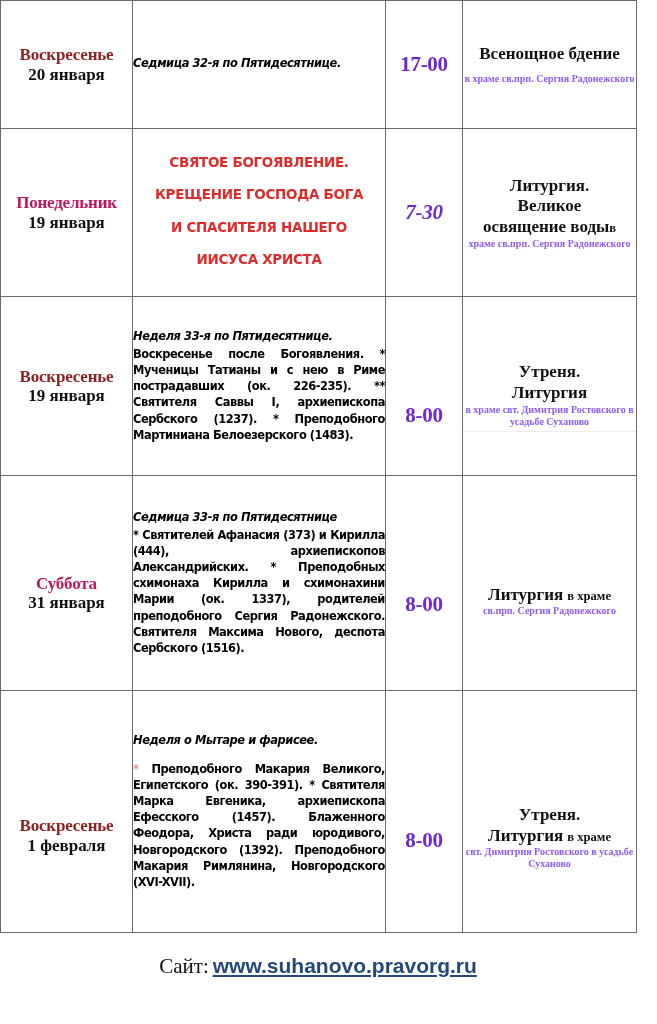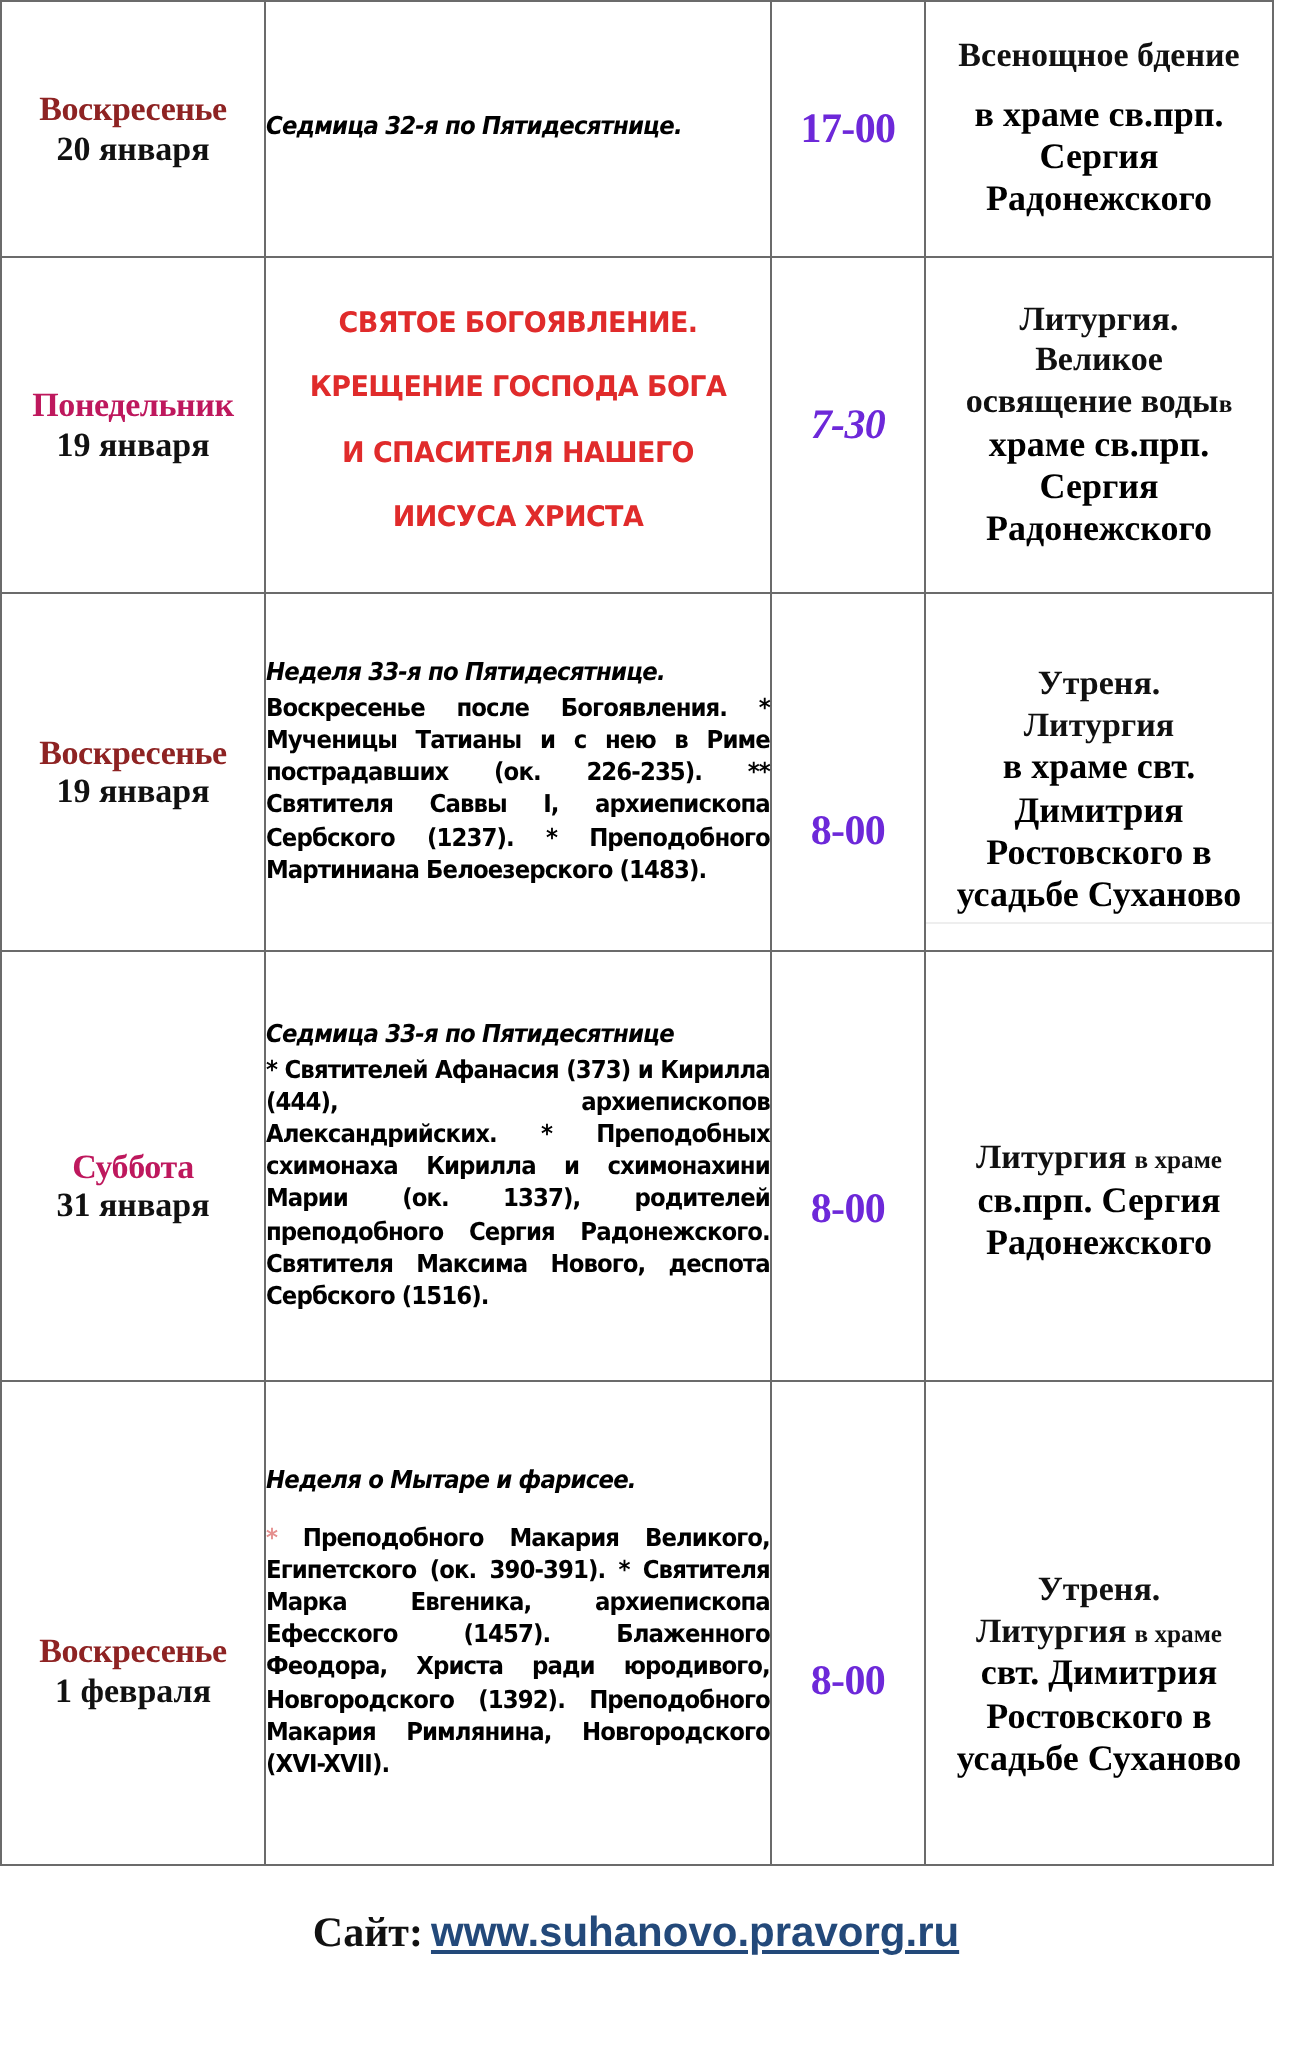--- a/index.html
+++ b/index.html
@@ -112,44 +112,44 @@
     font-family: "Liberation Serif", serif;
     font-weight: bold;
     font-size: 17px;
     line-height: 1.22;
     color: #111;
     display: block;
   }
   .svc-small {
     font-family: "Liberation Serif", serif;
     font-weight: bold;
-    font-size: 18px;
+    font-size: 10px;
     line-height: 1.18;
-    color: #000000;
+    color: #8b5cf6;
     display: block;
   }
   .svc-inline-small {
     font-family: "Liberation Serif", serif;
     font-weight: bold;
     font-size: 12.6px;
     color: #111;
   }
 
   
   .svc-split { border-bottom: 1px solid #eeeeee; padding-bottom: 3px; }
 
   
   .footer {
     text-align: center;
     padding-top: 21px;
     width: 636px;
   }
   .footer .lbl {
     font-family: "Liberation Serif", serif;
-    font-weight: bold;
+    font-weight: normal;
     font-size: 21px;
     color: #111;
   }
   .footer .lnk {
     font-family: Liberation Sans, sans-serif;
     font-weight: bold;
     font-size: 21px;
     color: #23497a;
     text-decoration: underline;
     text-underline-offset: 2px;

